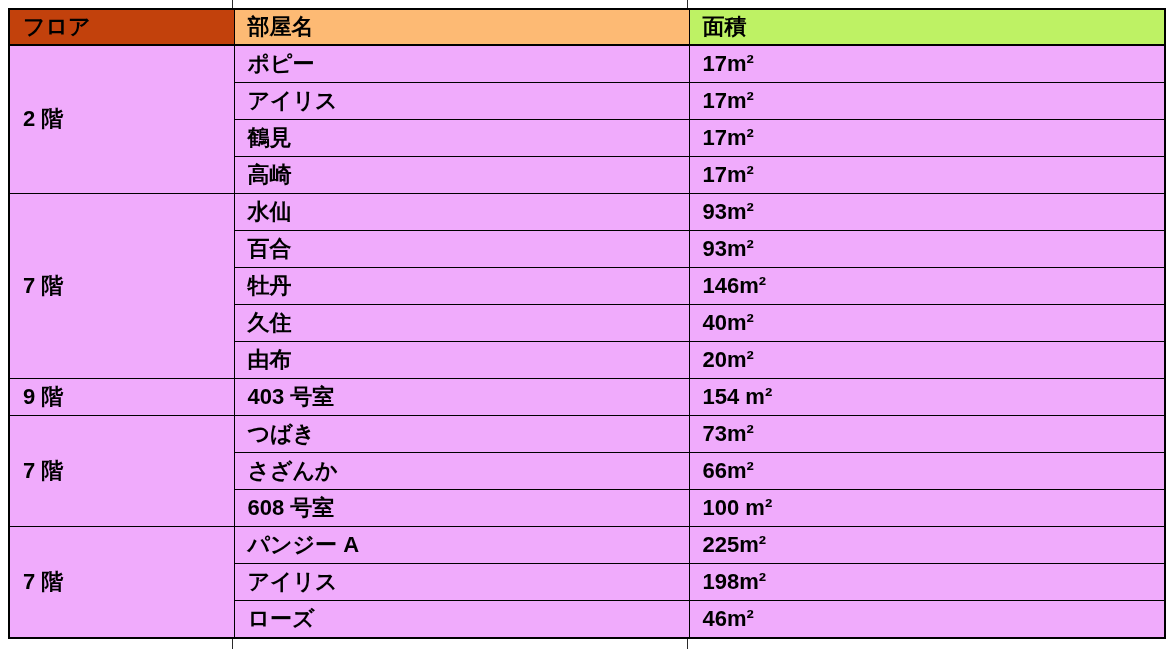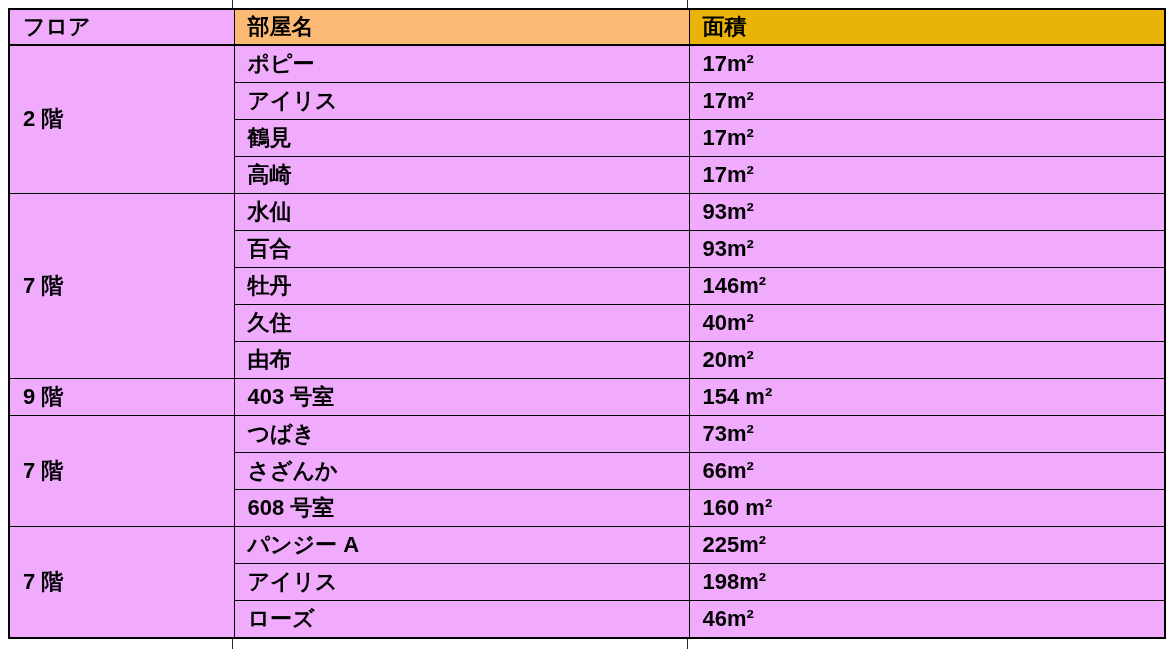--- a/index.html
+++ b/index.html
@@ -72,23 +72,23 @@
   <div class="v-artifact a2"></div>
 
   <table class="room-table">
     <colgroup>
       <col class="c-floor">
       <col class="c-room">
       <col class="c-area">
     </colgroup>
     <thead>
       <tr>
-        <th class="hdr" style="background: #f0abfc;">フロア</th>
+        <th class="hdr" style="background: #c2410c;">フロア</th>
         <th class="hdr" style="background: #fdba74;">部屋名</th>
-        <th class="hdr" style="background: #eab308;">面積</th>
+        <th class="hdr" style="background: #bef264;">面積</th>
       </tr>
     </thead>
     <tbody>
 
     <tr>
           <td class="floor-cell" rowspan="4">2 階</td>
           <td>ポピー</td>
           <td>17m²</td>
         </tr>
         <tr>
@@ -133,21 +133,21 @@
           <td class="floor-cell" rowspan="3">7 階</td>
           <td>つばき</td>
           <td>73m²</td>
         </tr>
         <tr>
           <td>さざんか</td>
           <td>66m²</td>
         </tr>
         <tr>
           <td>608 号室</td>
-          <td>160 m²</td>
+          <td>100 m²</td>
         </tr>
         <tr>
           <td class="floor-cell" rowspan="3">7 階</td>
           <td>パンジー A</td>
           <td>225m²</td>
         </tr>
         <tr>
           <td>アイリス</td>
           <td>198m²</td>
         </tr>

